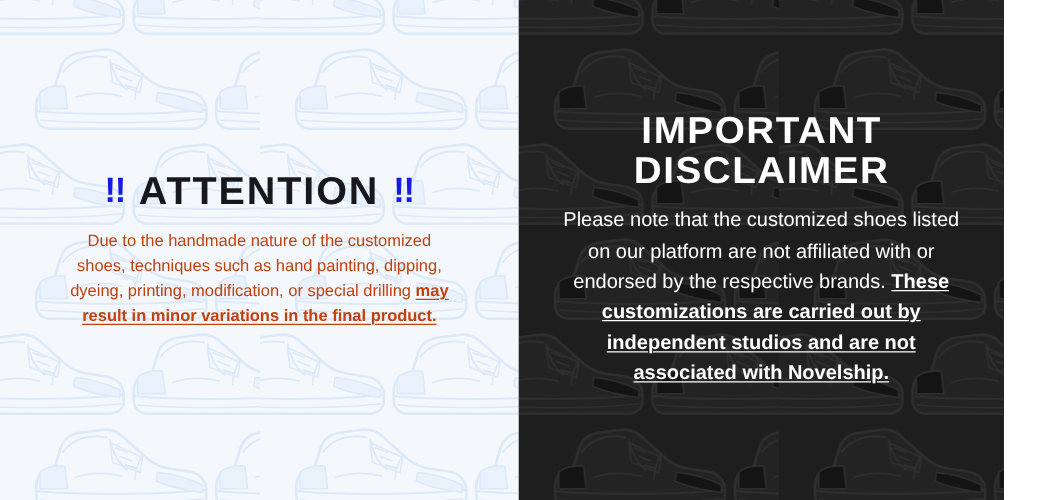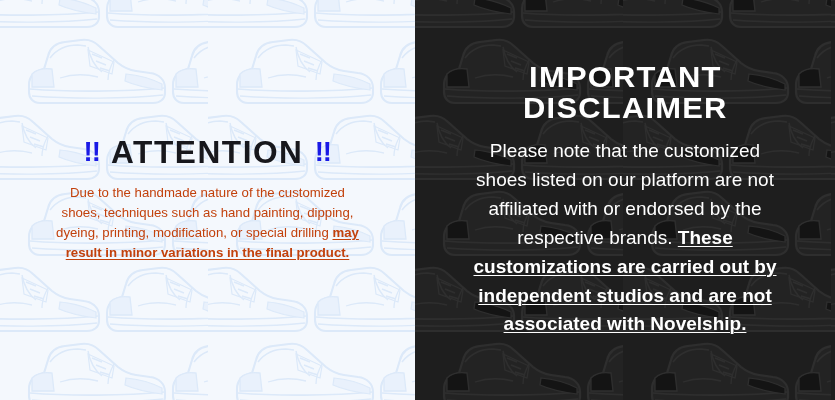--- a/index.html
+++ b/index.html
@@ -24,21 +24,21 @@
     position: relative;
     height: 400px;
     overflow: hidden;
     display: flex;
     flex-direction: column;
     align-items: center;
     justify-content: center;
   }
 
   .panel-left  { width: 415px; background: #f4f8fd; }
-  .panel-right { width: 420px; background: #0f172a; }
+  .panel-right { width: 388px; background: #0f172a; }
 
   
   .pattern {
     position: absolute;
     inset: 0;
     z-index: 0;
     pointer-events: none;
   }
 
   .pattern-left  { opacity: 1; }
@@ -104,21 +104,21 @@
     margin-top: 14px;
   }
 
   .body-left {
     font-size: 13.2px;
     color: #c2410c;
     width: 310px;
   }
 
   .body-right {
-    font-size: 19px;
+    font-size: 16px;
     color: #ffffff;
     width: 322px;
     margin-top: 13px;
   }
 
   .emph {
     font-weight: 700;
     text-decoration: underline;
     text-underline-offset: 2px;
     text-decoration-thickness: 1.4px;

